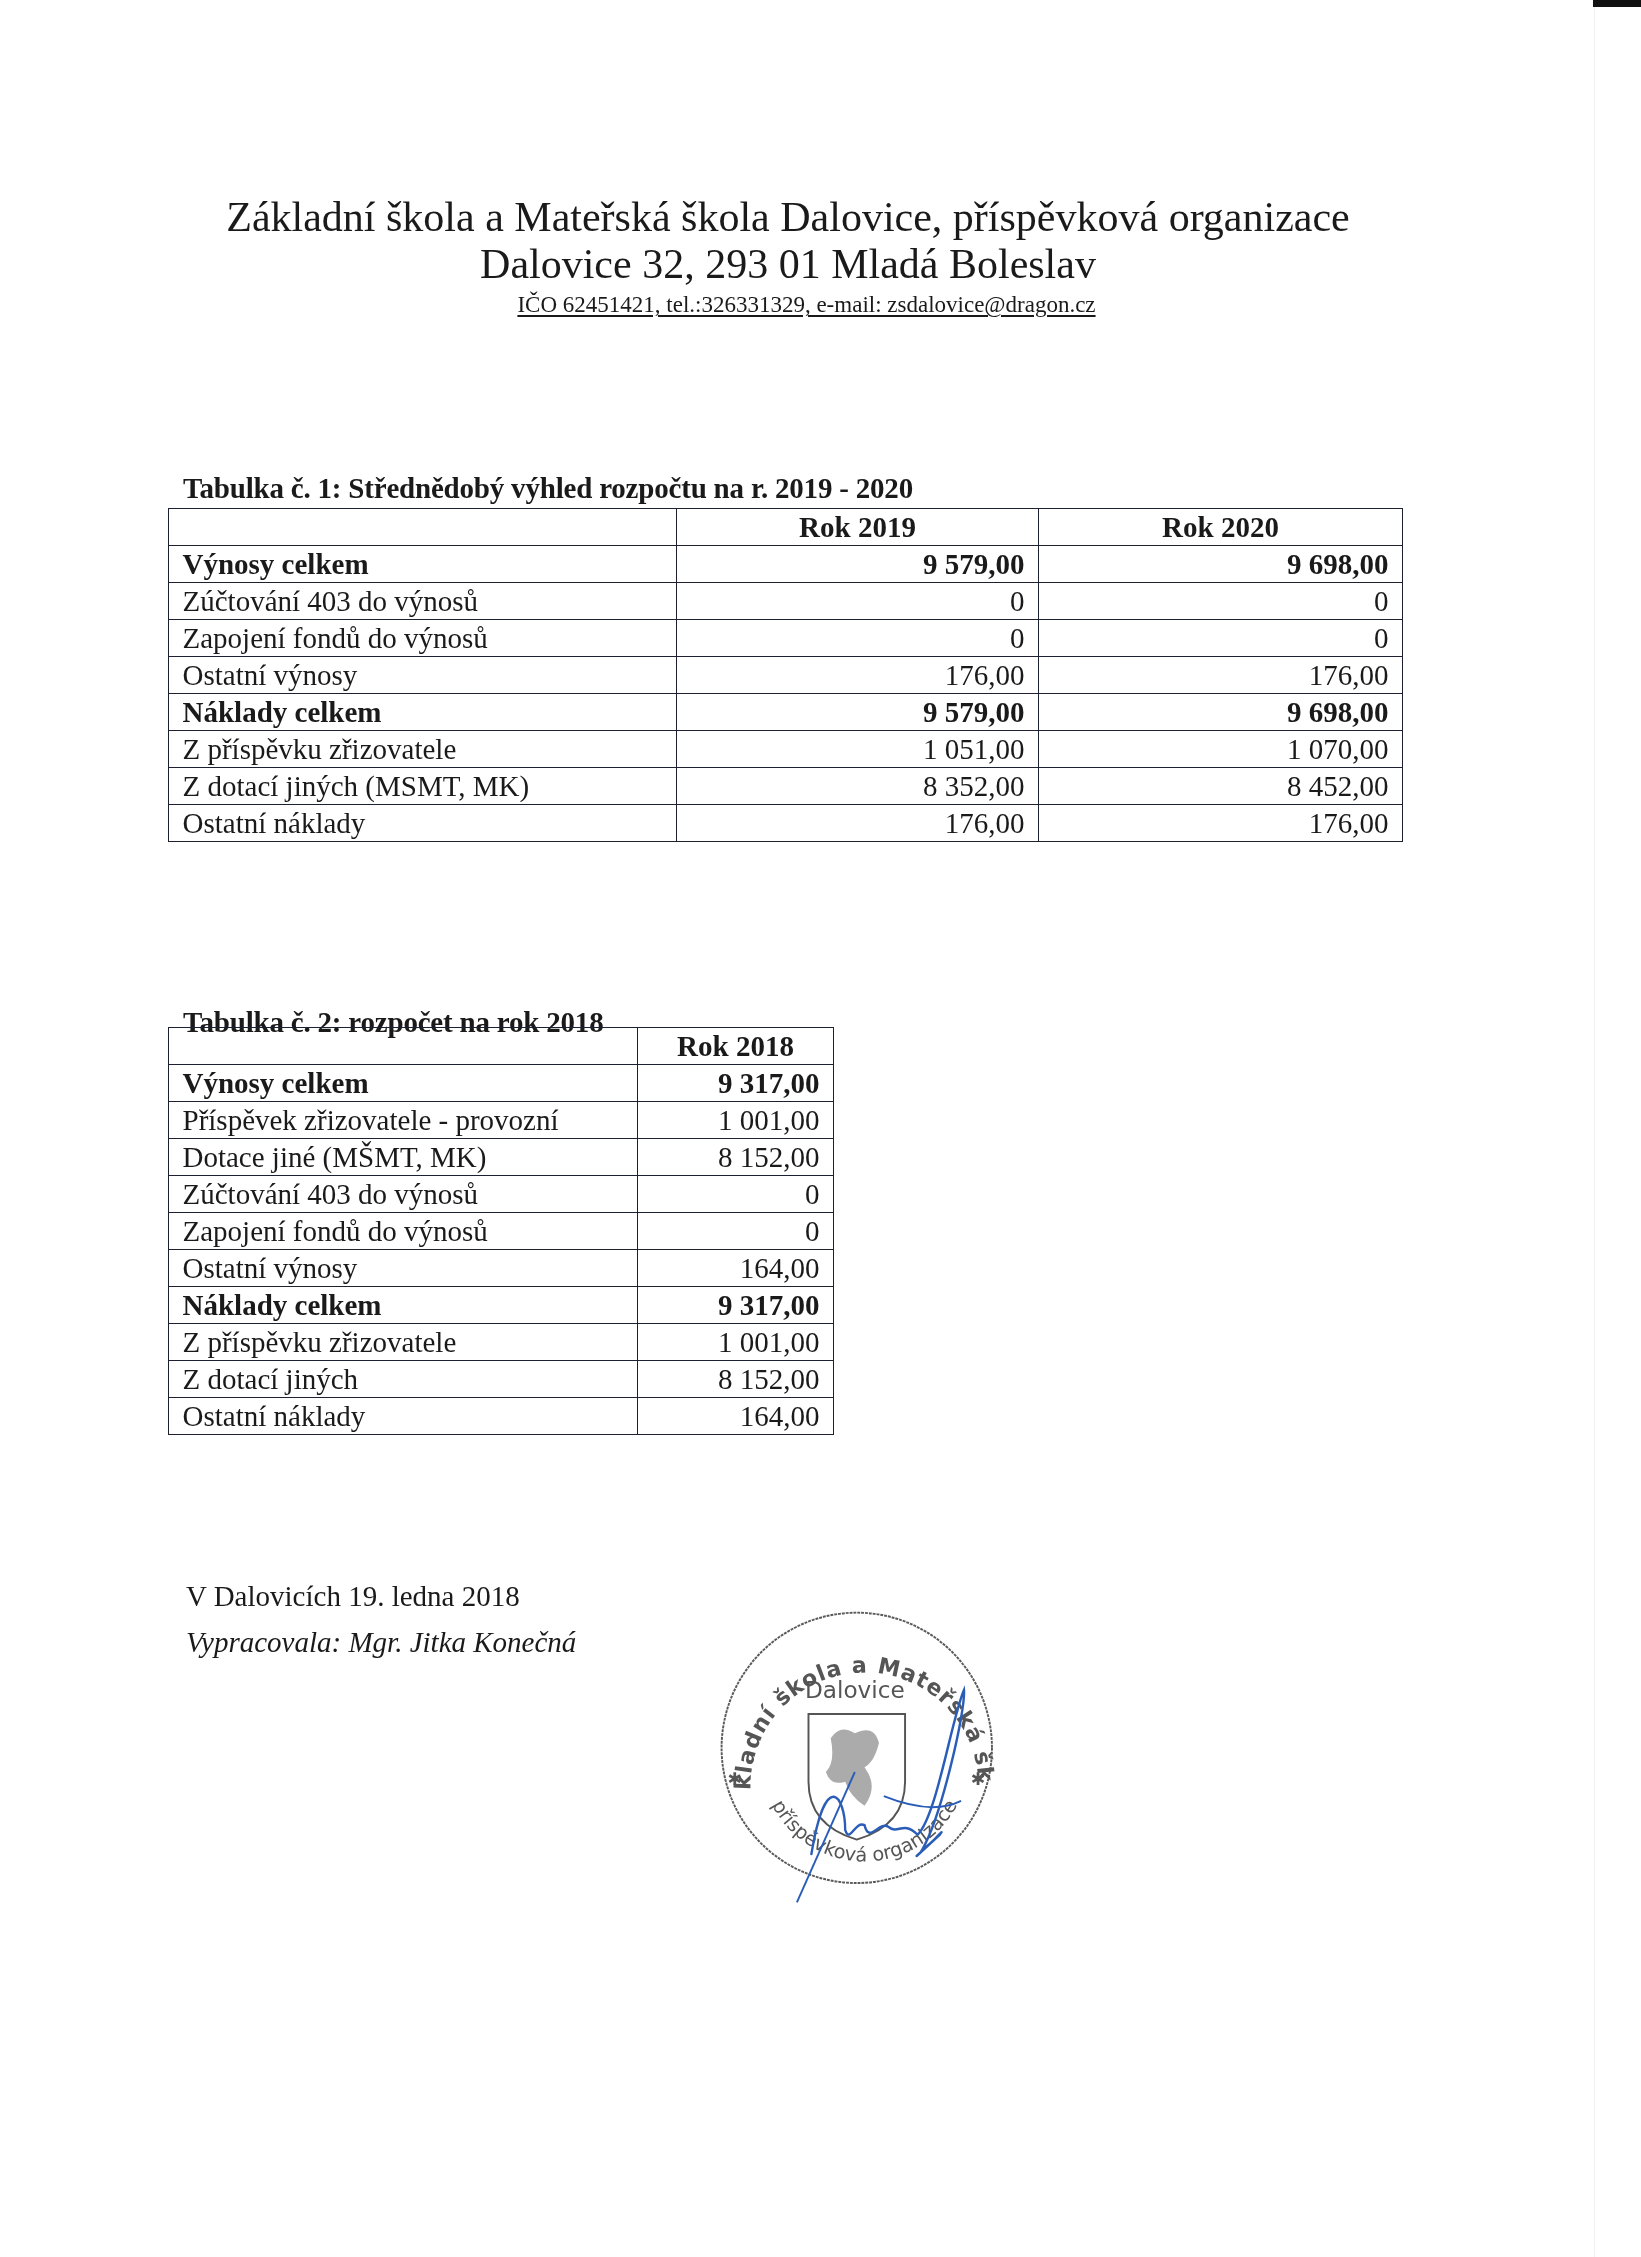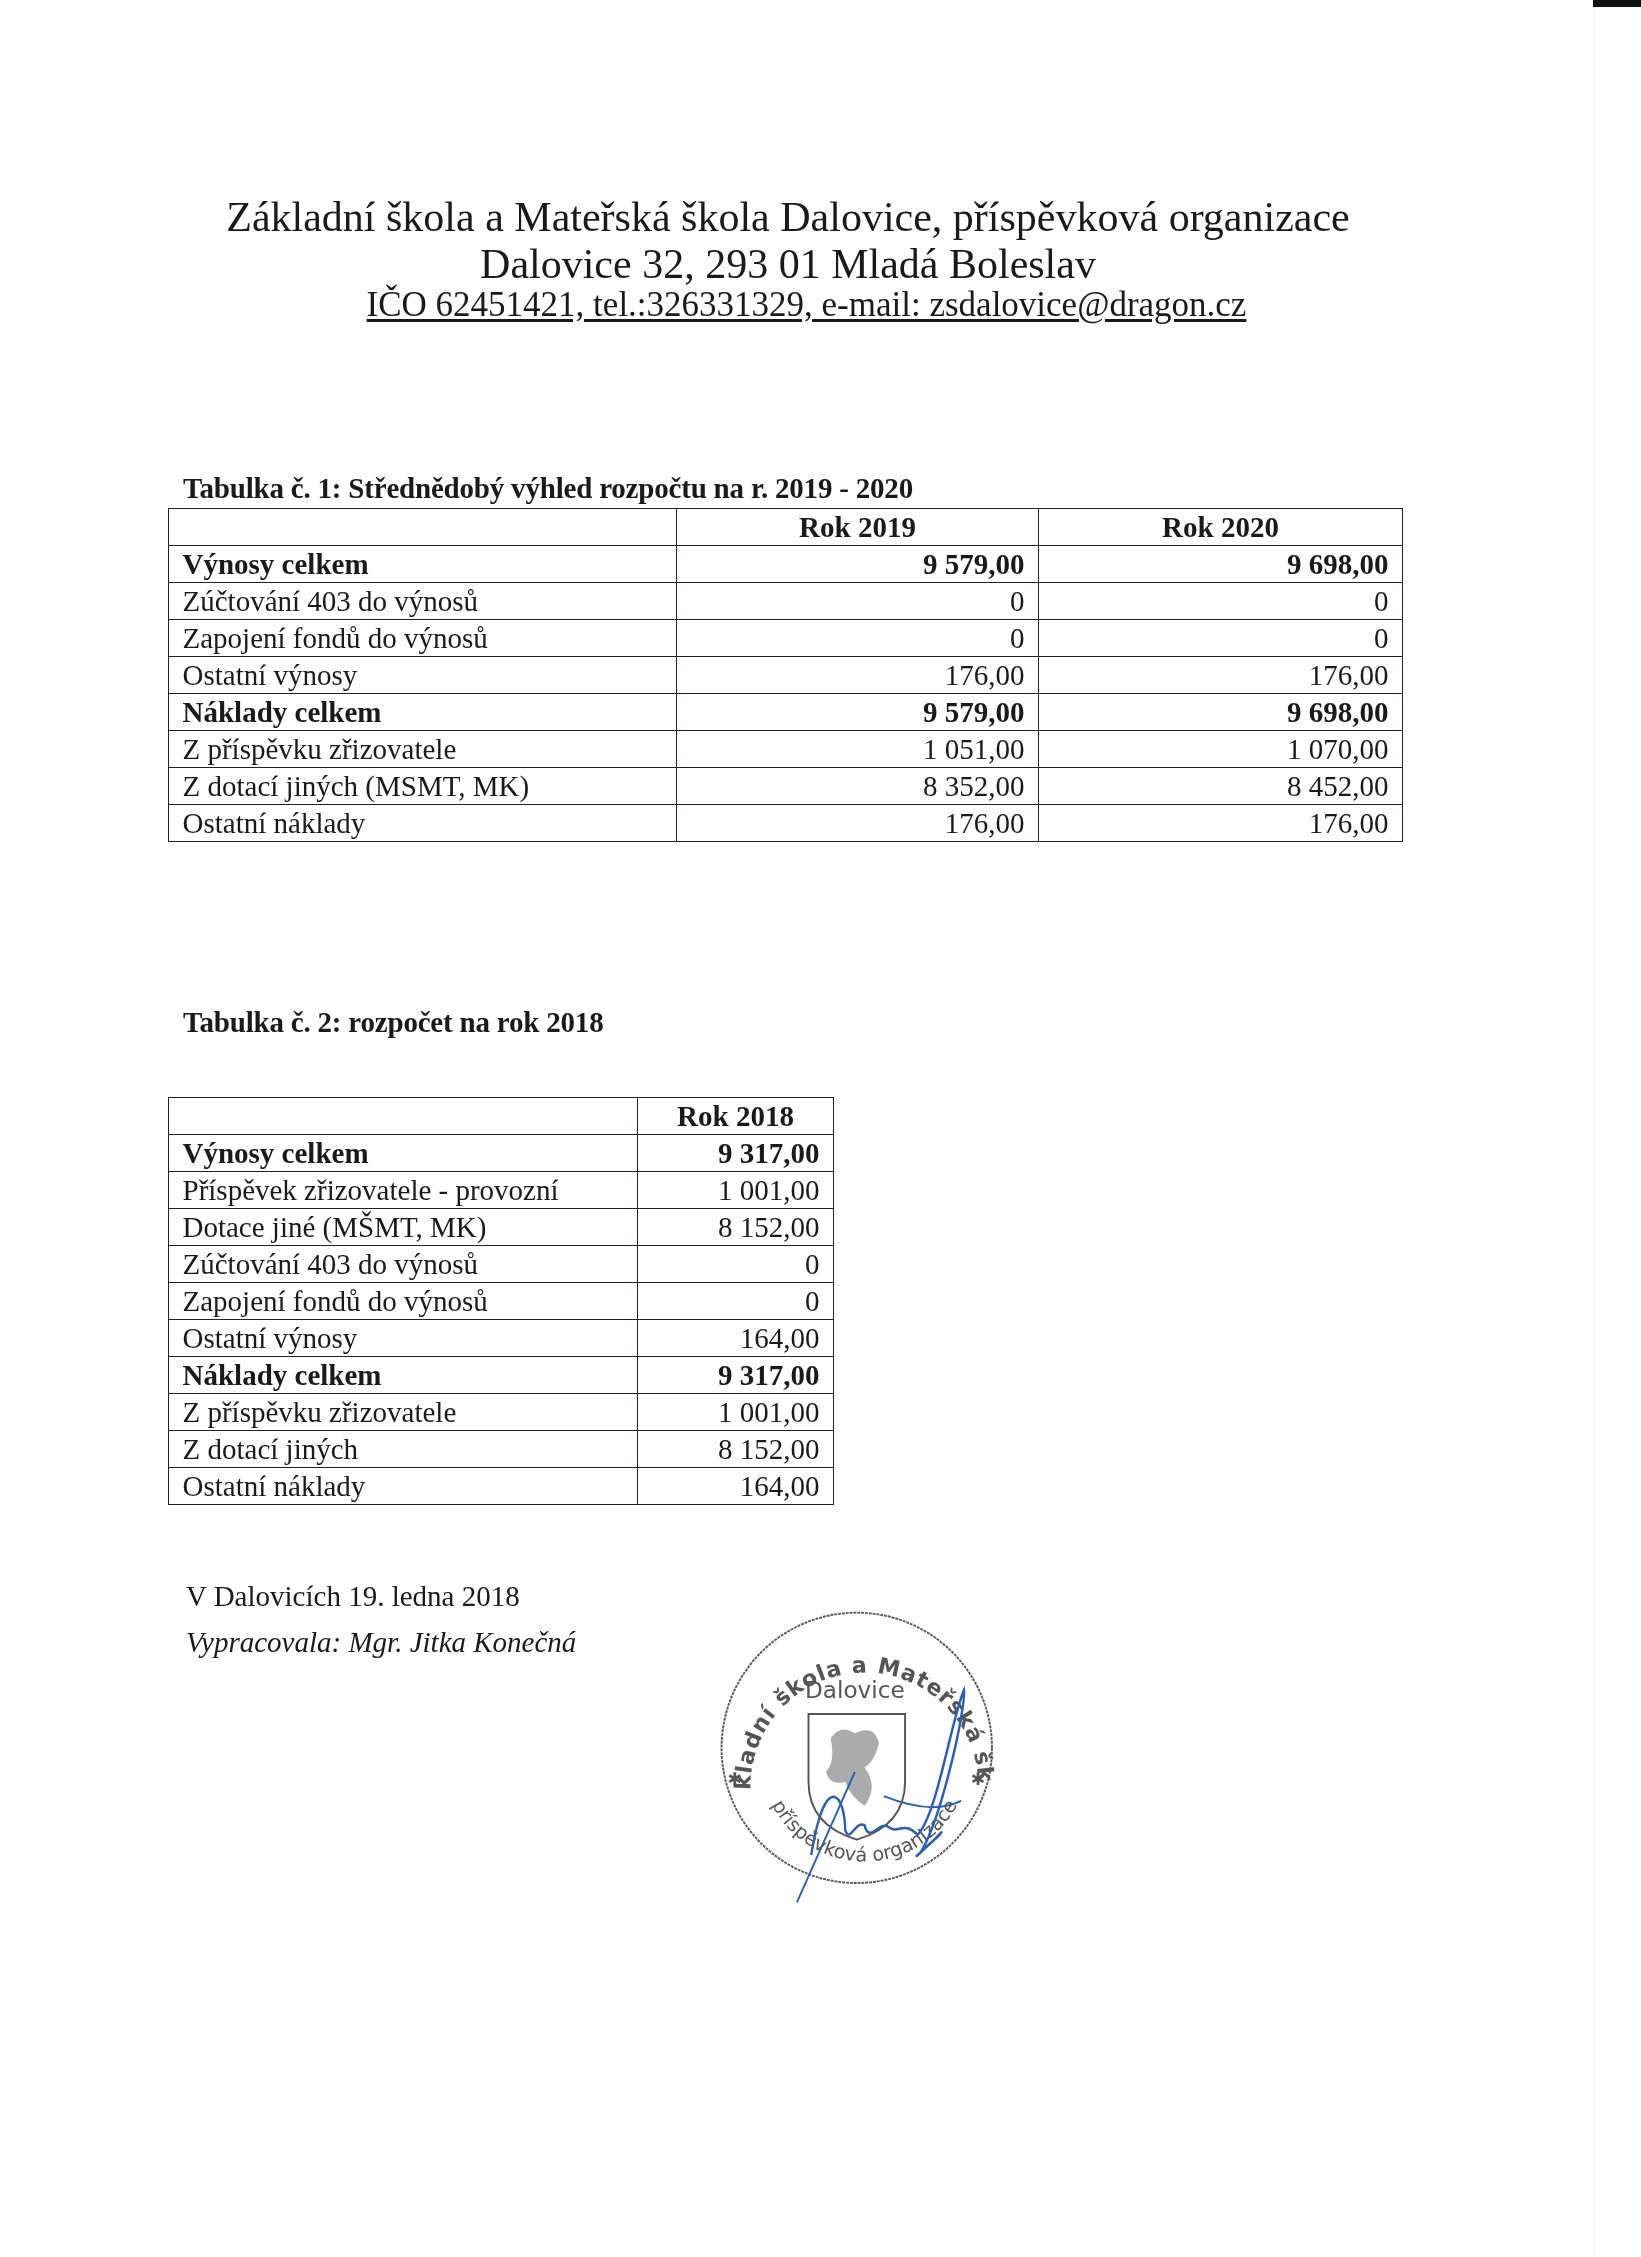--- a/index.html
+++ b/index.html
@@ -6,38 +6,38 @@
   body {
     width: 1641px; height: 2257px; background: #ffffff; position: relative; overflow: hidden;
     font-family: "Liberation Serif", "DejaVu Serif", serif; color: #1a1a1a;
   }
   .corner-mark { position: absolute; left: 1593px; top: 0; width: 48px; height: 6.8px; background: #111; }
   .corner-edge { position: absolute; left: 1594px; top: 6.8px; width: 1px; height: 2251px; background: #eef0f4; }
 
   .letterhead { position: absolute; left: 0; top: 193px; width: 1576px; text-align: center; }
   .lh-name { font-size: 42px; line-height: 48px; }
   .lh-address { font-size: 42px; line-height: 46px; }
-  .lh-contact { font-size: 35px; line-height: 35px; text-decoration: underline; text-underline-offset: 2.9px; padding-left: 37px; }
+  .lh-contact { font-size: 23px; line-height: 35px; text-decoration: underline; text-underline-offset: 2.9px; padding-left: 37px; }
 
   .caption { position: absolute; font-weight: bold; font-size: 29px; line-height: 31px; letter-spacing: -0.2px; }
   .cap1 { left: 183px; top: 473px; }
   .cap2 { left: 183px; top: 1007px; }
 
   table.budget { position: absolute; border-collapse: collapse; font-size: 29px; }
   table.budget td, table.budget th {
     border: 1.9px solid #1c2030; padding: 0 9.7px; height: 36px; line-height: 35px; white-space: nowrap;
   }
   table.budget th { font-weight: bold; text-align: center; }
   table.budget td.num { text-align: right; padding-right: 13.5px; padding-left: 33px; }
   table.budget tr.total td { font-weight: bold; }
   table.budget td.label { padding-left: 13.5px; }
 
   #t1 { left: 168px; top: 508px; }
   #t1 col.c0 { width: 508px; } #t1 col.c1 { width: 362px; } #t1 col.c2 { width: 364px; }
-  #t2 { left: 168px; top: 1097px; }
+  #t2 { left: 168px; top: 1027px; }
   #t2 col.c0 { width: 469px; } #t2 col.c1 { width: 196px; }
 
   .footer-line { position: absolute; left: 186px; font-size: 29px; line-height: 33px; }
   .f-date { top: 1580px; text-align: center; }
   .f-author { top: 1626px; font-style: italic; }
 
   .stamp { position: absolute; left: 710px; top: 1603px; width: 309px; height: 309px; }
 </style>
 </head>
 <body>

